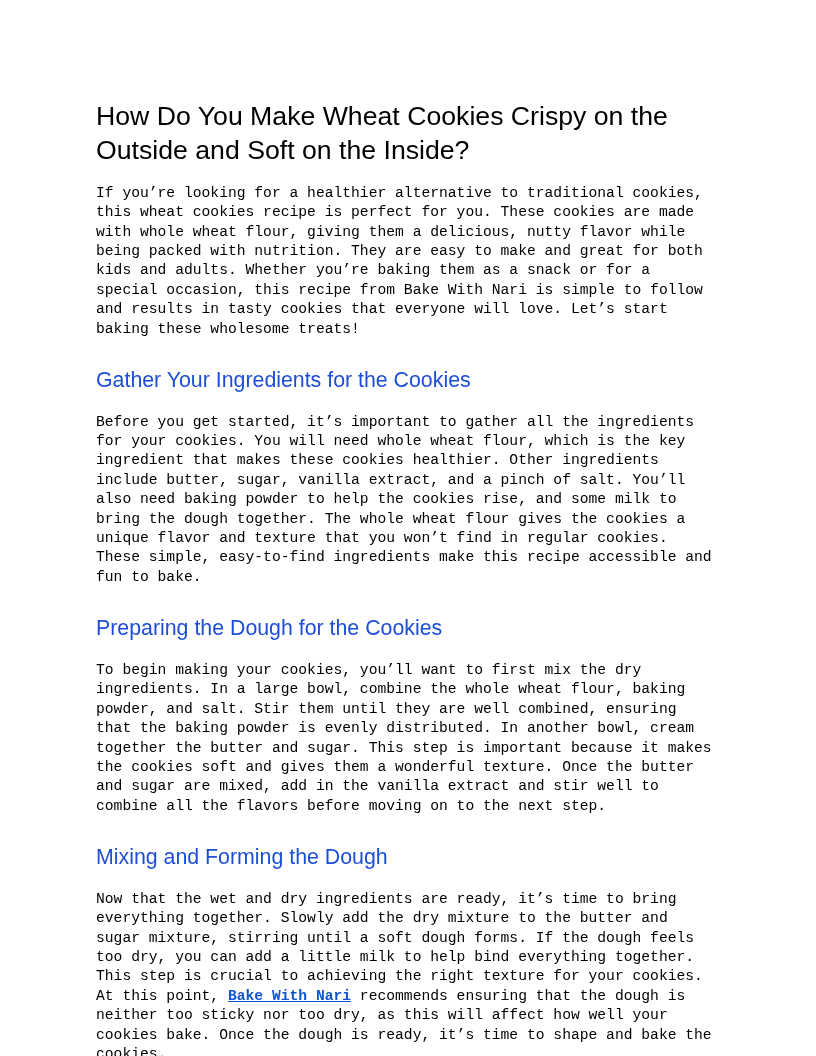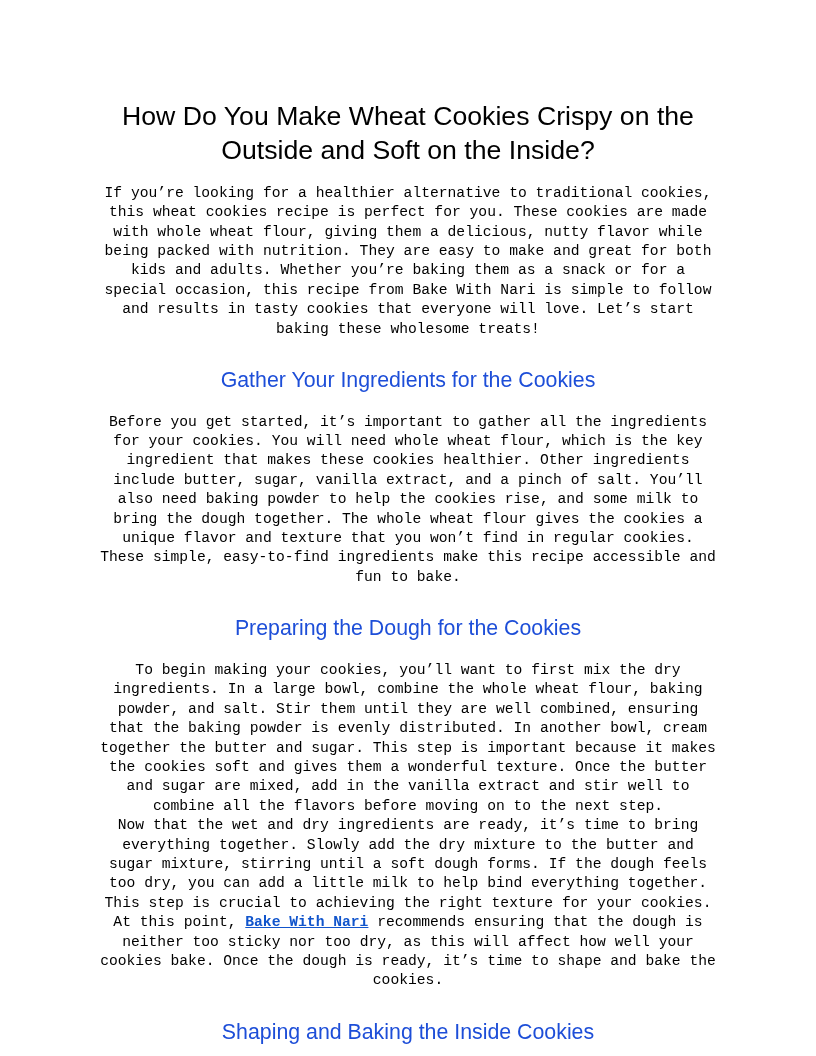--- a/index.html
+++ b/index.html
@@ -14,21 +14,20 @@
     font-family: "Liberation Sans", "DejaVu Sans", sans-serif;
     color: #000000;
     -webkit-font-smoothing: antialiased;
   }
   .page {
     box-sizing: border-box;
     width: 816px;
     height: 1056px;
     padding: 100px 96px 0 96px;
     background: #ffffff;
-    text-align: center;
   }
   h1.doc-title {
     font-size: 26.67px;
     font-weight: 400;
     line-height: 1.27;
     letter-spacing: 0;
     margin: 0 0 16px 0;
     color: #000000;
   }
   h2.section-heading {
@@ -61,18 +60,19 @@
   <p class="body-text">If you’re looking for a healthier alternative to traditional cookies, this wheat cookies recipe is perfect for you. These cookies are made with whole wheat flour, giving them a delicious, nutty flavor while being packed with nutrition. They are easy to make and great for both kids and adults. Whether you’re baking them as a snack or for a special occasion, this recipe from Bake With Nari is simple to follow and results in tasty cookies that everyone will love. Let’s start baking these wholesome treats!</p>
 
   <h2 class="section-heading">Gather Your Ingredients for the Cookies</h2>
 
   <p class="body-text">Before you get started, it’s important to gather all the ingredients for your cookies. You will need whole wheat flour, which is the key ingredient that makes these cookies healthier. Other ingredients include butter, sugar, vanilla extract, and a pinch of salt. You’ll also need baking powder to help the cookies rise, and some milk to bring the dough together. The whole wheat flour gives the cookies a unique flavor and texture that you won’t find in regular cookies. These simple, easy-to-find ingredients make this recipe accessible and fun to bake.</p>
 
   <h2 class="section-heading">Preparing the Dough for the Cookies</h2>
 
   <p class="body-text">To begin making your cookies, you’ll want to first mix the dry ingredients. In a large bowl, combine the whole wheat flour, baking powder, and salt. Stir them until they are well combined, ensuring that the baking powder is evenly distributed. In another bowl, cream together the butter and sugar. This step is important because it makes the cookies soft and gives them a wonderful texture. Once the butter and sugar are mixed, add in the vanilla extract and stir well to combine all the flavors before moving on to the next step.</p>
 
+  <h2 class="section-heading">Mixing and Forming the Dough</h2>
 
   <p class="body-text"><span>Now that the wet and dry ingredients are ready, it’s time to bring everything together. Slowly add the dry mixture to the butter and sugar mixture, stirring until a soft dough forms. If the dough feels too dry, you can add a little milk to help bind everything together. This step is crucial to achieving the right texture for your cookies. At this point, </span><a class="doc-link" href="#" style="color: rgb(17, 85, 204);">Bake With Nari</a><span> recommends ensuring that the dough is neither too sticky nor too dry, as this will affect how well your cookies bake. Once the dough is ready, it’s time to shape and bake the cookies.</span></p>
 
   <h2 class="section-heading">Shaping and Baking the Inside Cookies</h2>
 
 </div>
 
 </body></html>

